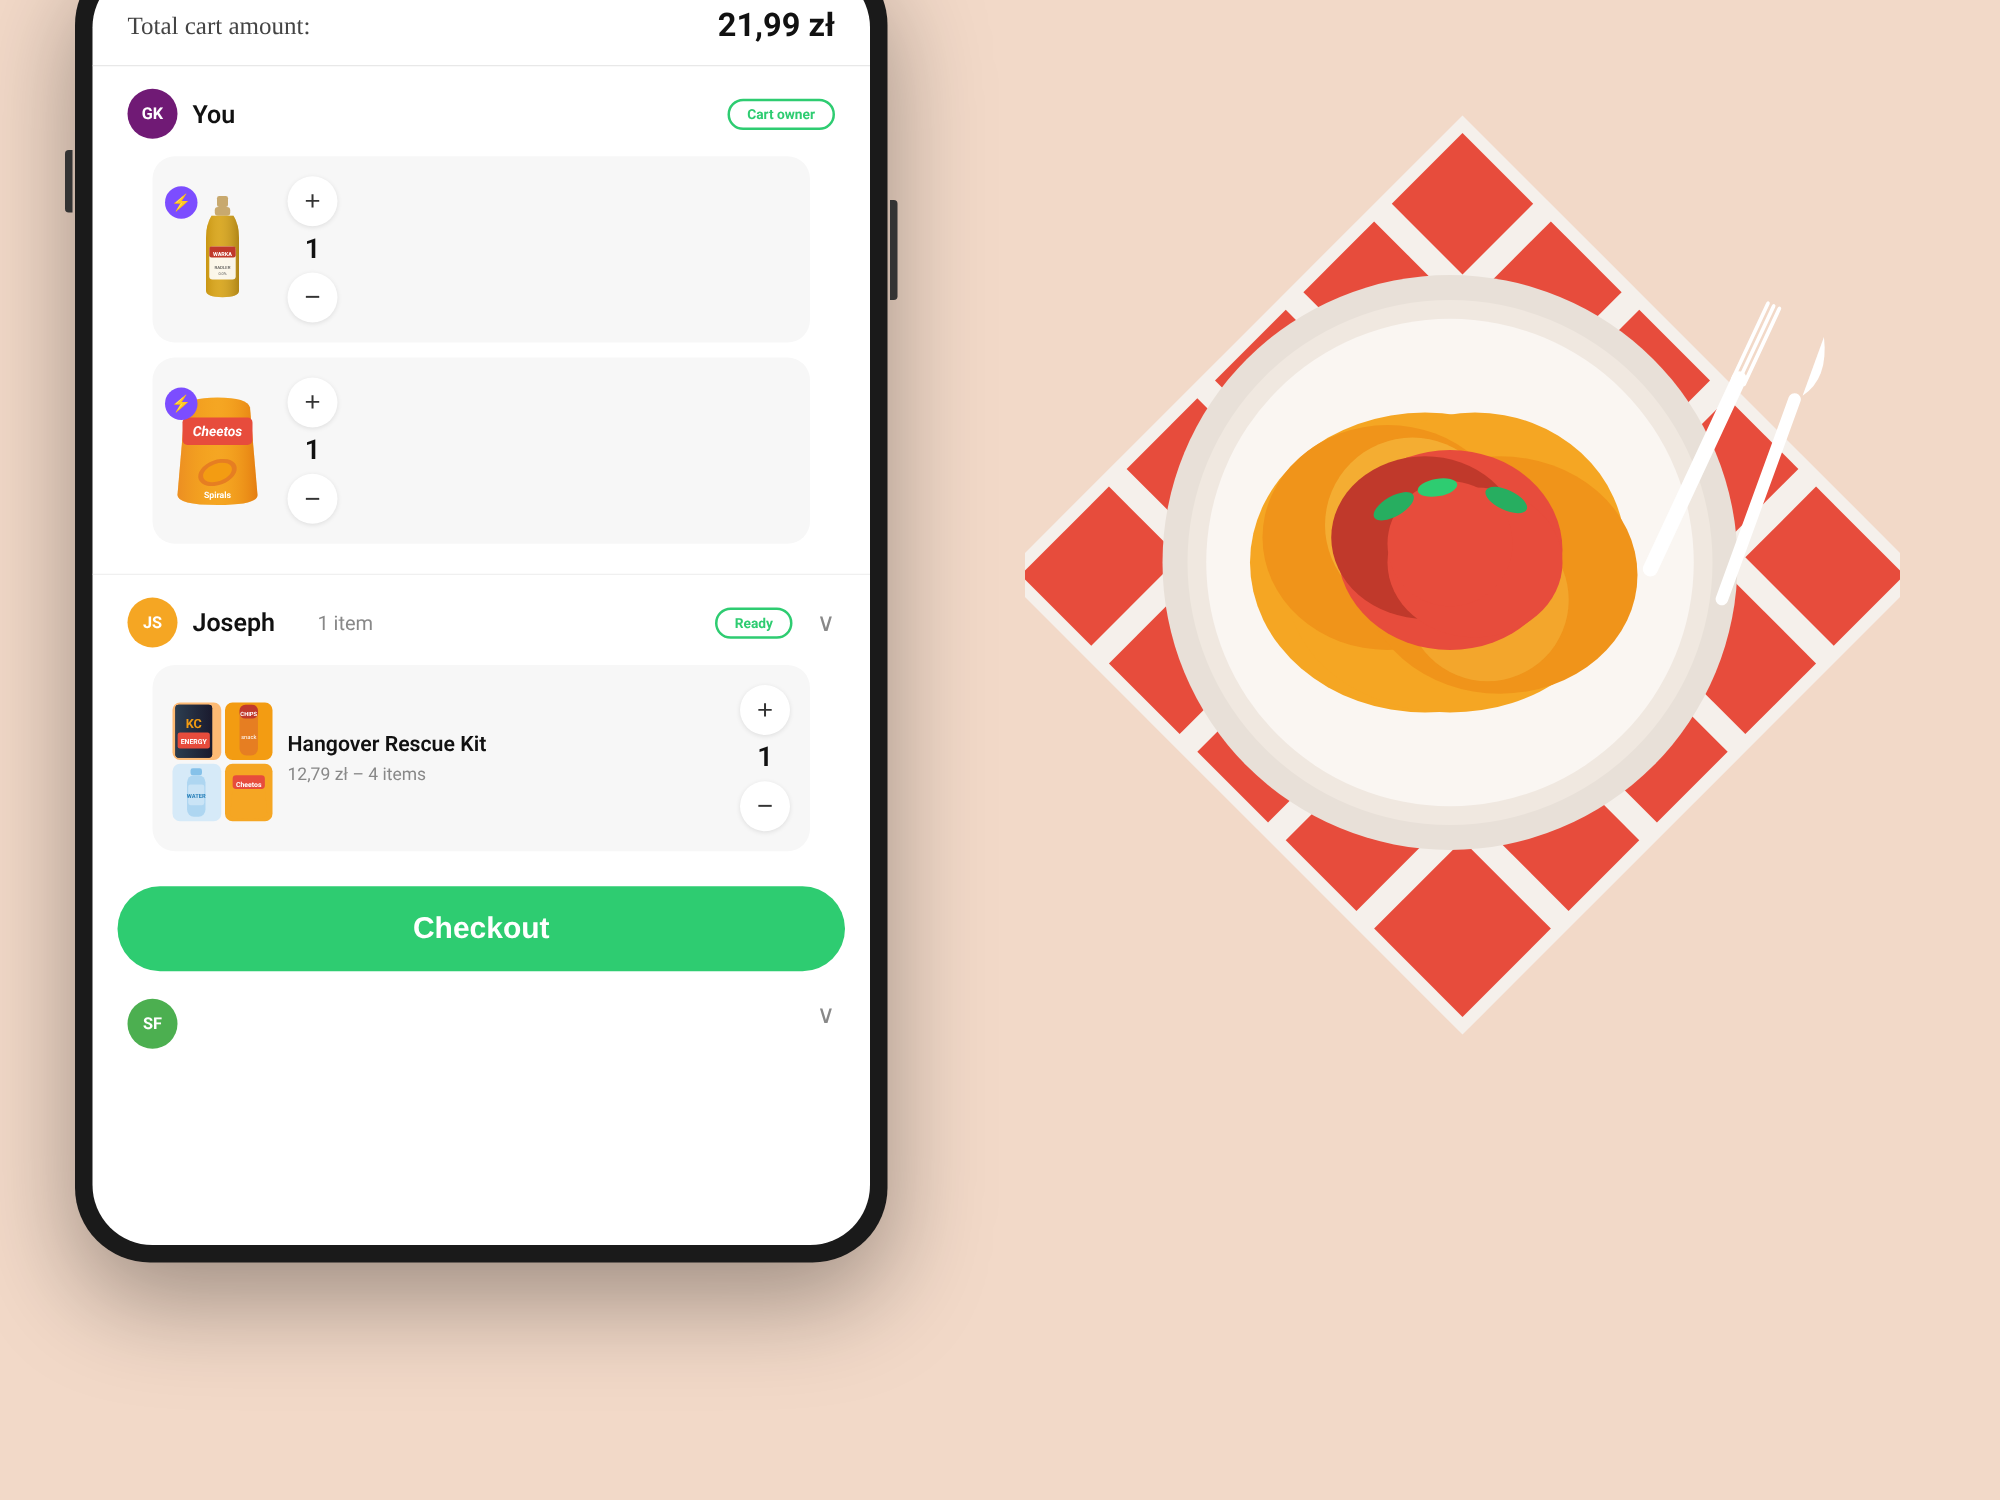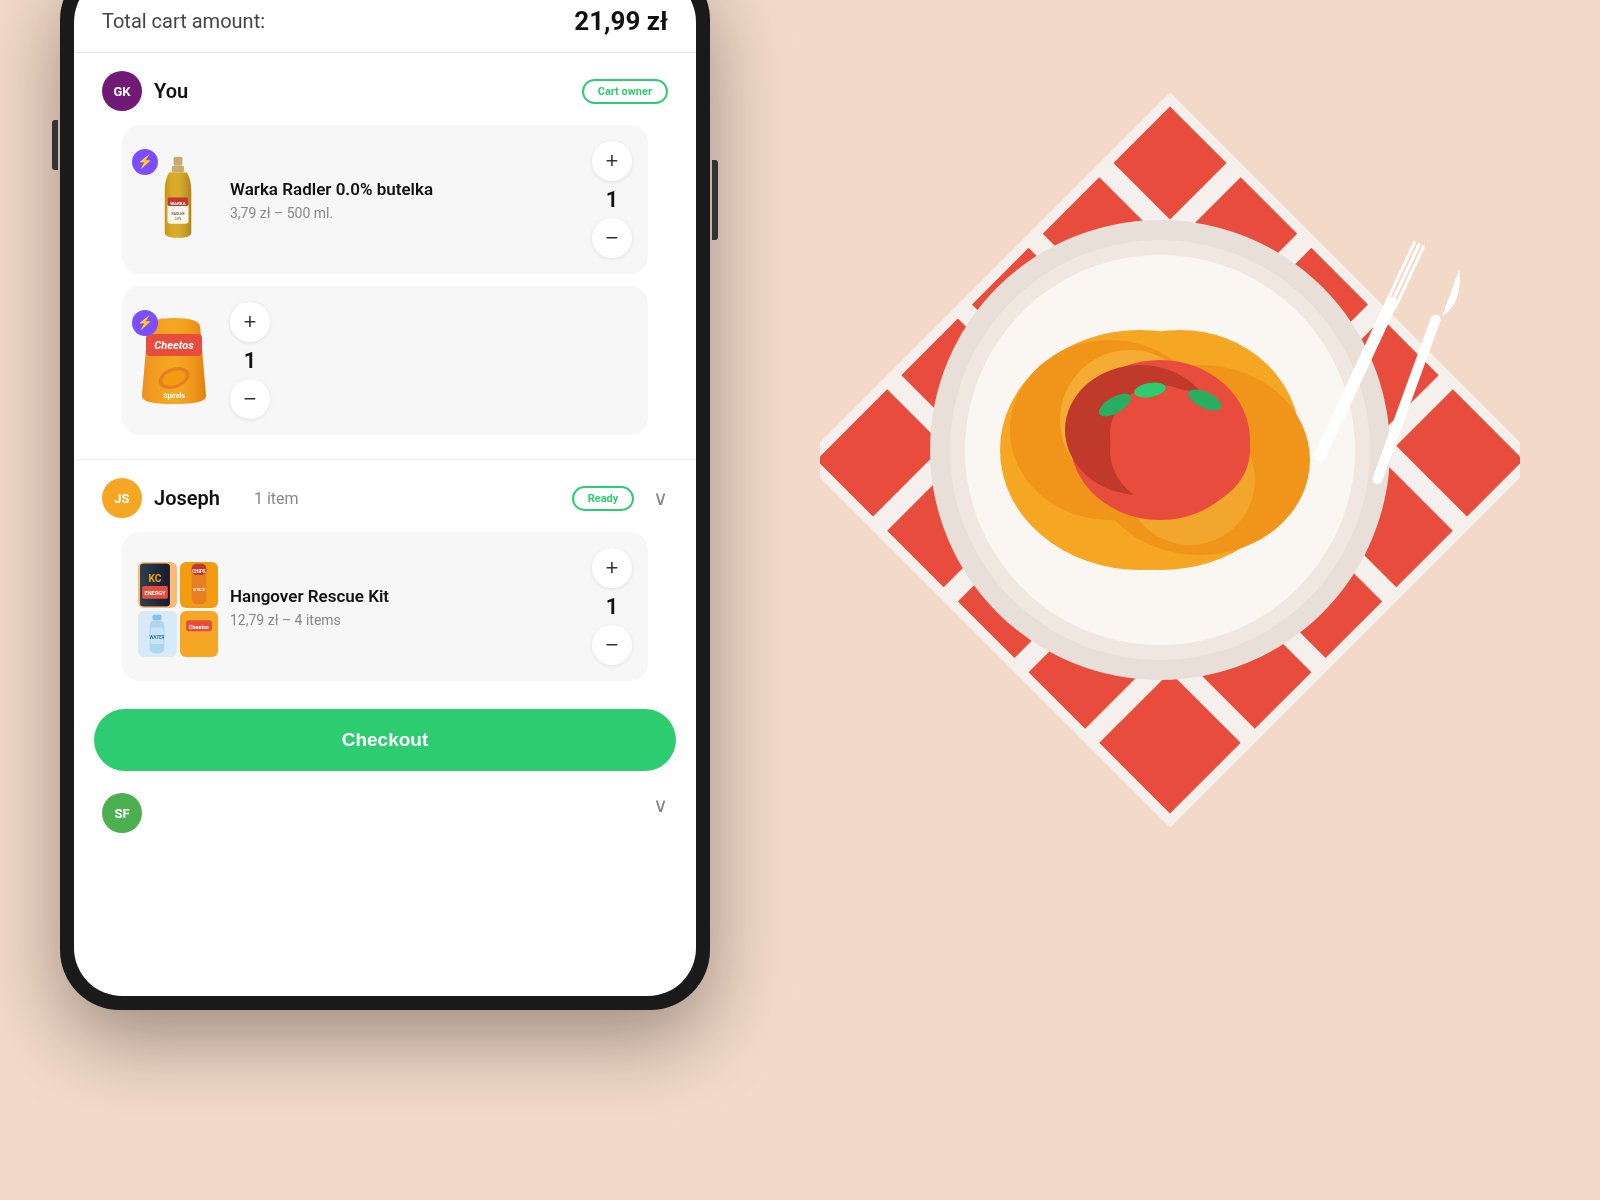--- a/index.html
+++ b/index.html
@@ -75,20 +75,21 @@
       justify-content: space-between;
       align-items: center;
       padding: 32px 28px 16px;
       border-bottom: 1px solid #e8e8e8;
     }
 
     .cart-total-label {
       font-size: 20px;
       color: #444;
       font-weight: 400;
+      font-family: Liberation Serif, serif;
     }
 
     .cart-total-amount {
       font-size: 26px;
       font-weight: 700;
       color: #111;
     }
 
     
     .user-section {
@@ -248,21 +249,21 @@
       text-align: center;
     }
 
     
     .checkout-btn {
       background: #2ecc71;
       color: white;
       border: none;
       border-radius: 40px;
       padding: 20px;
-      font-size: 19px;
+      font-size: 24px;
       font-weight: 600;
       cursor: pointer;
       width: calc(100% - 40px);
       margin: 8px 20px;
       display: block;
     }
 
     
     .bottom-section {
       display: flex;
@@ -337,28 +338,20 @@
                       <stop offset="100%" stop-color="#8b6914" stop-opacity="0.5"></stop>
                     </linearGradient>
                   </defs>
 
                   <rect x="13" y="48" width="24" height="30" rx="3" fill="#fff" opacity="0.9"></rect>
                   <rect x="13" y="48" width="24" height="10" rx="2" fill="#c0392b"></rect>
                   <text x="25" y="57" text-anchor="middle" font-size="5" fill="white" font-weight="bold">WARKA</text>
                   <text x="25" y="68" text-anchor="middle" font-size="4" fill="#333">RADLER</text>
                   <text x="25" y="74" text-anchor="middle" font-size="3.5" fill="#555">0.0%</text>
                 </svg>
-              </div>
-              <div class="product-info">
-                <div class="product-name">Warka Radler 0.0% butelka</div>
-                <div class="product-price">
-                  <span>3,79 zł</span>
-                  <span> – </span>
-                  <span>500 ml.</span>
-                </div>
               </div>
               <div class="product-qty-controls">
                 <button class="qty-btn">+</button>
                 <span class="qty-number">1</span>
                 <button class="qty-btn">−</button>
               </div>
             </div>
 
             <div class="product-card">
               <div class="product-img-container">

